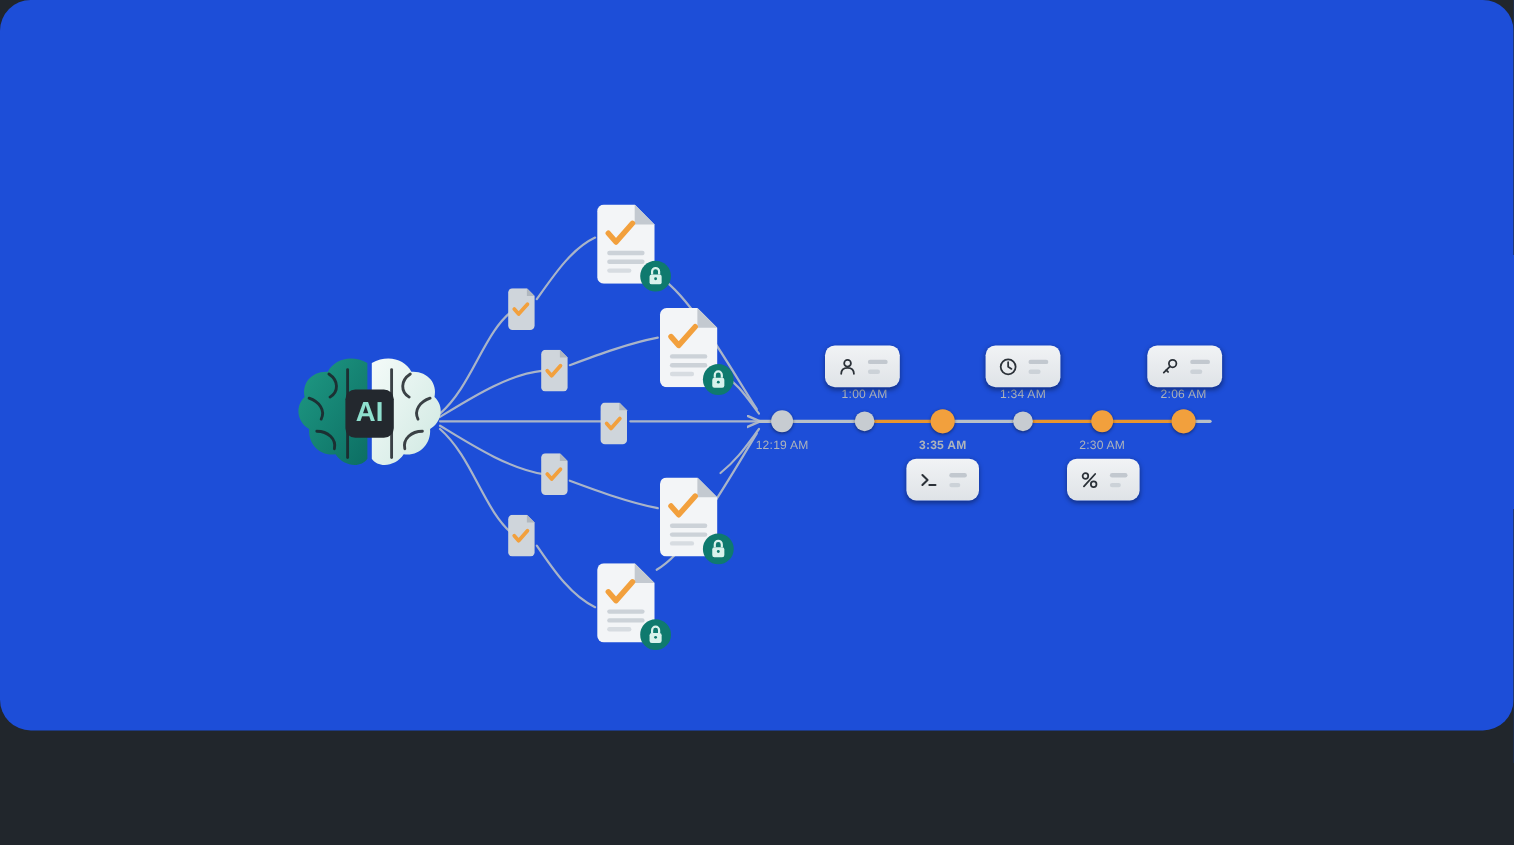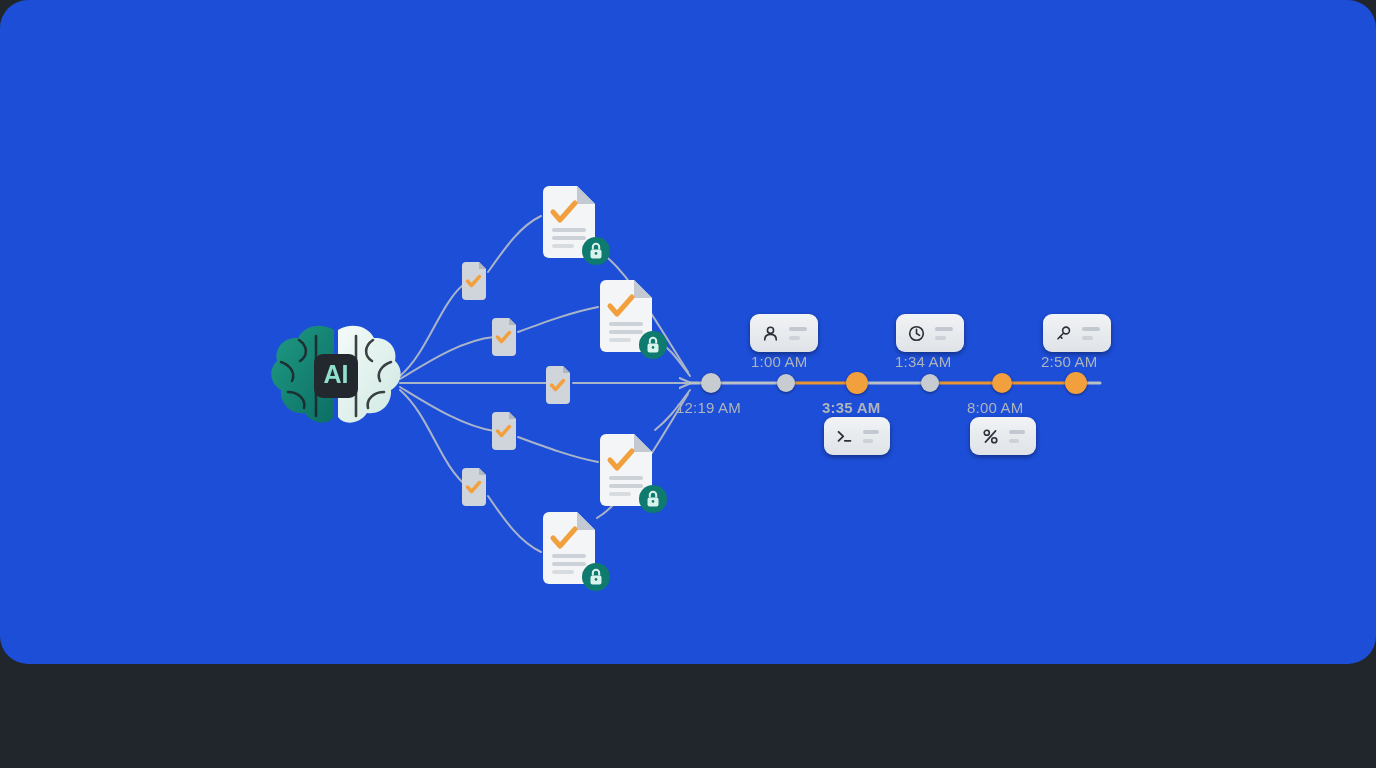--- a/index.html
+++ b/index.html
@@ -64,24 +64,25 @@
   .chip svg { display:block; }
 
   
   .tl-node {
     position: absolute;
     border-radius: 50%;
     box-shadow: 0 1px 3px rgba(0,0,0,.45);
   }
   .tl-label {
     position: absolute;
-    font-size: 15px;
+    font-size: 11px;
     color: #aeb4bb;
     letter-spacing: .2px;
     white-space: nowrap;
+    text-align: center;
   }
 
   
   .card {
     position: absolute;
     height: 38px;
     background: linear-gradient(180deg,#f1f3f5 0%, #dfe3e7 100%);
     border-radius: 9px;
     box-shadow: 0 2px 5px rgba(0,0,0,.4);
     display: flex;
@@ -315,22 +316,22 @@
   <div class="tl-node" style="left:777px; top:374px; width:18px; height:18px; background:#c7ccd1;"></div>
   <div class="tl-node" style="left:846px; top:372px; width:22px; height:22px; background:#f2a03d;"></div>
   <div class="tl-node" style="left:921px; top:374px; width:18px; height:18px; background:#c7ccd1;"></div>
   <div class="tl-node" style="left:992px; top:373px; width:20px; height:20px; background:#f2a03d;"></div>
   <div class="tl-node" style="left:1065px; top:372px; width:22px; height:22px; background:#f2a03d;"></div>
 
   <div class="tl-label" style="left:676px; top:399px; width:70px;">12:19 AM</div>
   <div class="tl-label" style="left:751px; top:353px; width:70px;">1:00 AM</div>
   <div class="tl-label" style="left:822px; top:399px; width:70px;font-weight:bold;">3:35 AM</div>
   <div class="tl-label" style="left:895px; top:353px; width:70px;">1:34 AM</div>
-  <div class="tl-label" style="left:967px; top:399px; width:70px;">8:00 AM</div>
-  <div class="tl-label" style="left:1041px; top:353px; width:70px;">2:50 AM</div>
+  <div class="tl-label" style="left:967px; top:399px; width:70px;">2:30 AM</div>
+  <div class="tl-label" style="left:1041px; top:353px; width:70px;">2:06 AM</div>
 
   <div class="card" style="left:750px; top:314px; width:68px;">
     <span class="card-icon">
       <svg width="17" height="17" viewBox="0 0 20 20">
         <circle cx="10" cy="6.2" r="3.6" fill="none" stroke="#2b3138" stroke-width="1.9"></circle>
         <path d="M3.2,17.5 C3.2,12.9 6.3,11 10,11 C13.7,11 16.8,12.9 16.8,17.5" fill="none" stroke="#2b3138" stroke-width="1.9" stroke-linecap="round"></path>
       </svg>
     </span>
     <span class="card-lines">
       <span class="ln long"></span>

